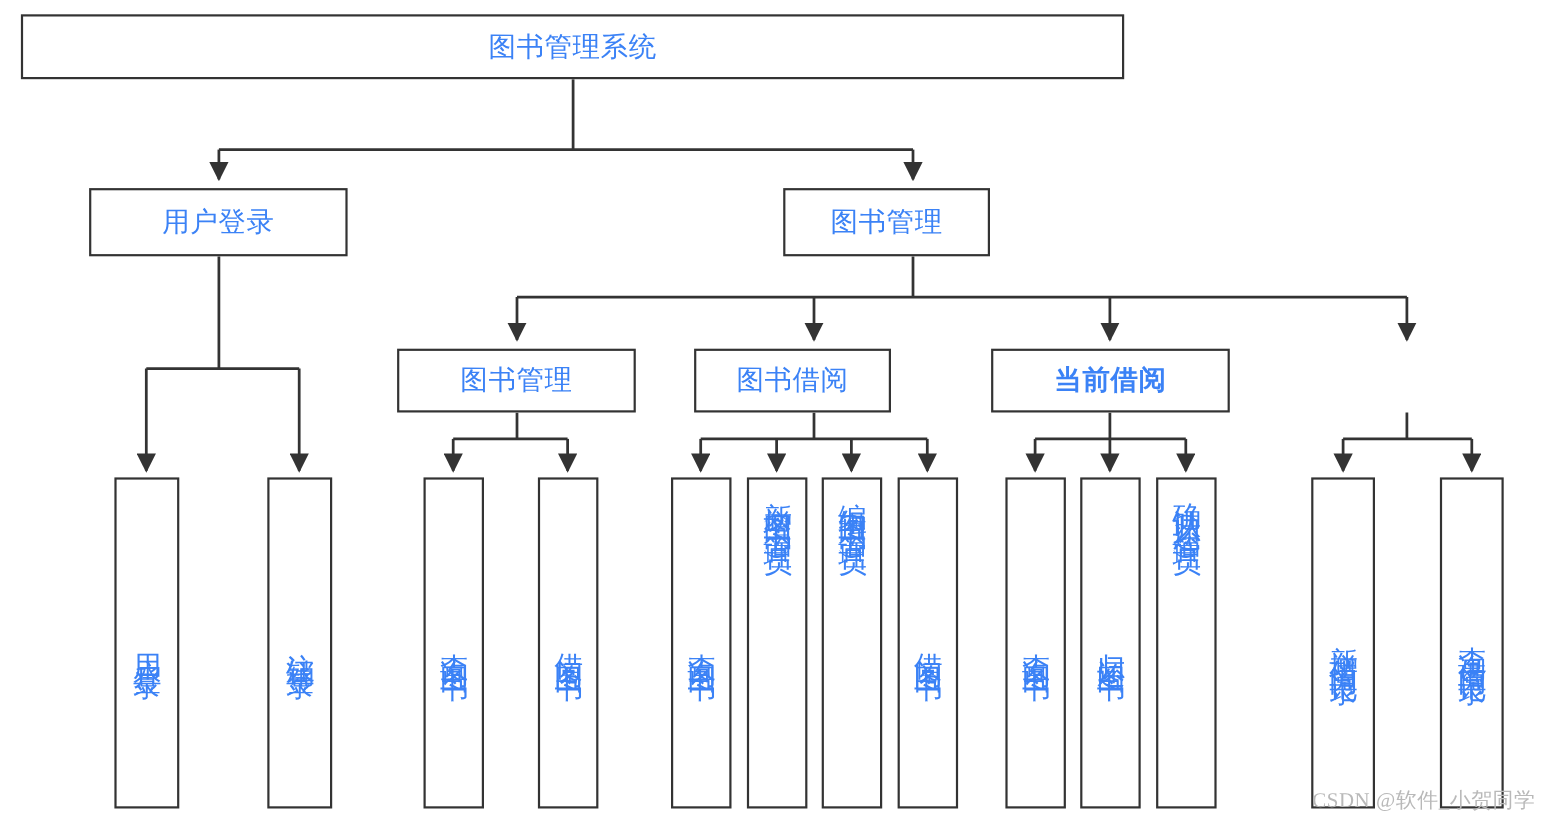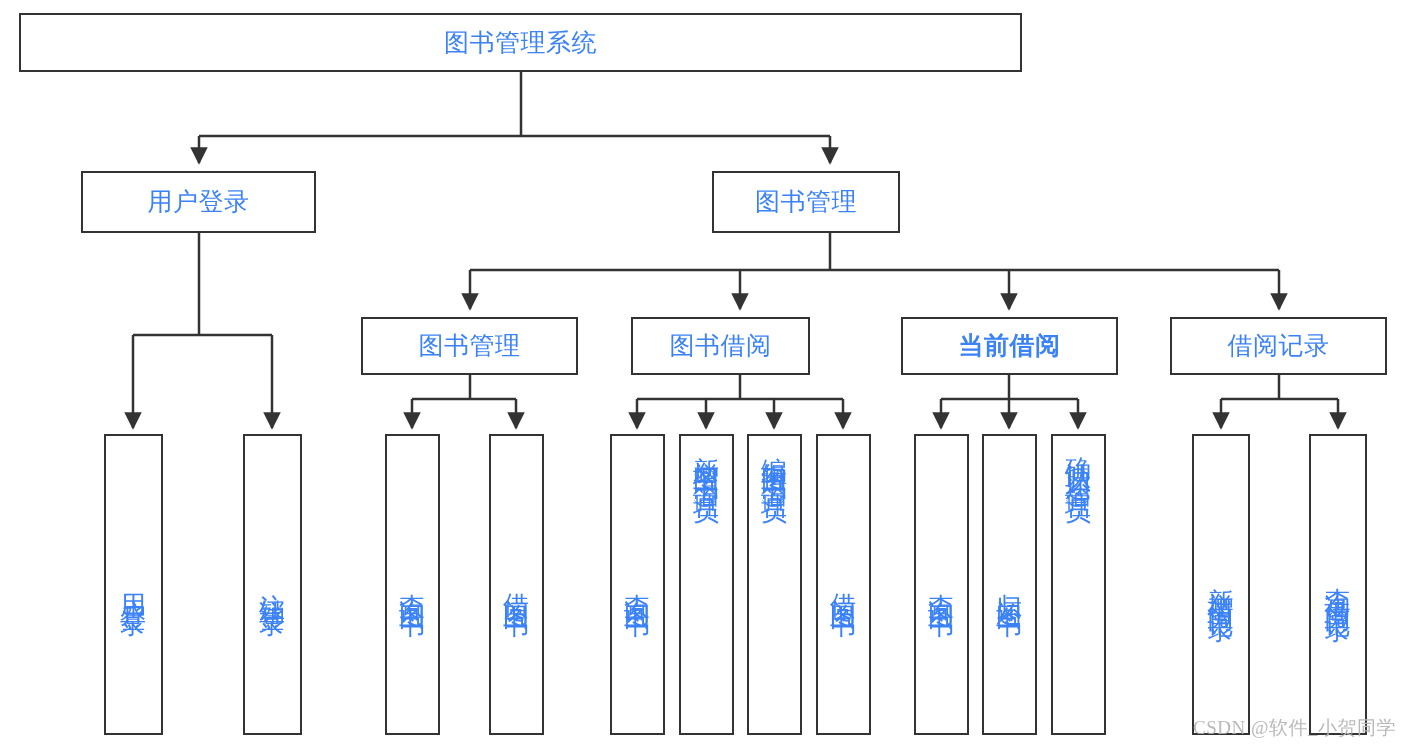--- a/index.html
+++ b/index.html
@@ -147,23 +147,20 @@
 
   <div class="node h" style="left:361px; top:317px; width:217px; height:58px;">
     <span class="label">图书管理</span>
   </div>
   <div class="node h" style="left:631px; top:317px; width:179px; height:58px;">
     <span class="label">图书借阅</span>
   </div>
   <div class="node h" style="left:901px; top:317px; width:217px; height:58px;font-weight:bold;">
     <span class="label">当前借阅</span>
   </div>
-  <div class="node h" style="left:1170px; top:317px; width:217px; height:58px;">
-    <span class="label">借阅记录</span>
-  </div>
 
   <div class="node v center" style="left:104px; top:434px; width:59px; height:301px;">
     <span class="label">用户登录</span>
   </div>
   <div class="node v center" style="left:243px; top:434px; width:59px; height:301px;">
     <span class="label">注销登录</span>
   </div>
 
   <div class="node v center" style="left:385px; top:434px; width:55px; height:301px;">
     <span class="label">查询图书</span>

